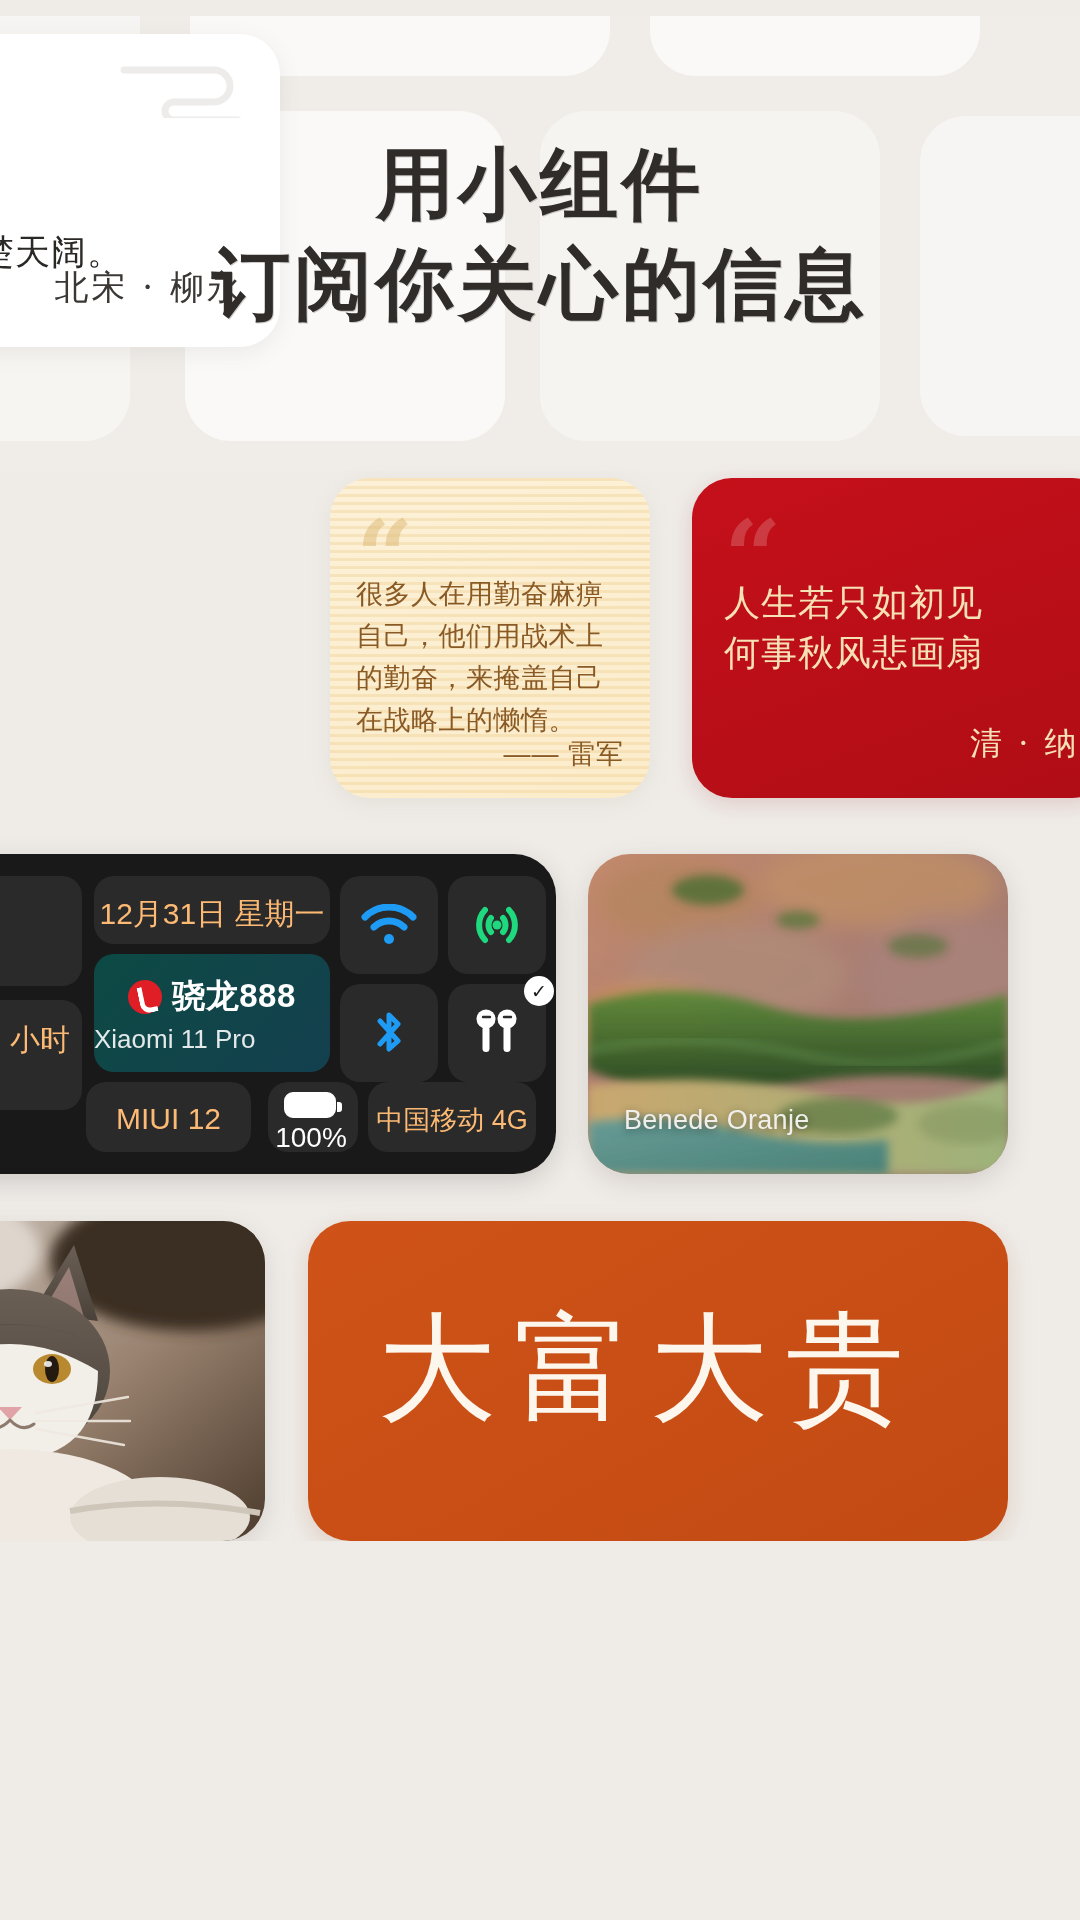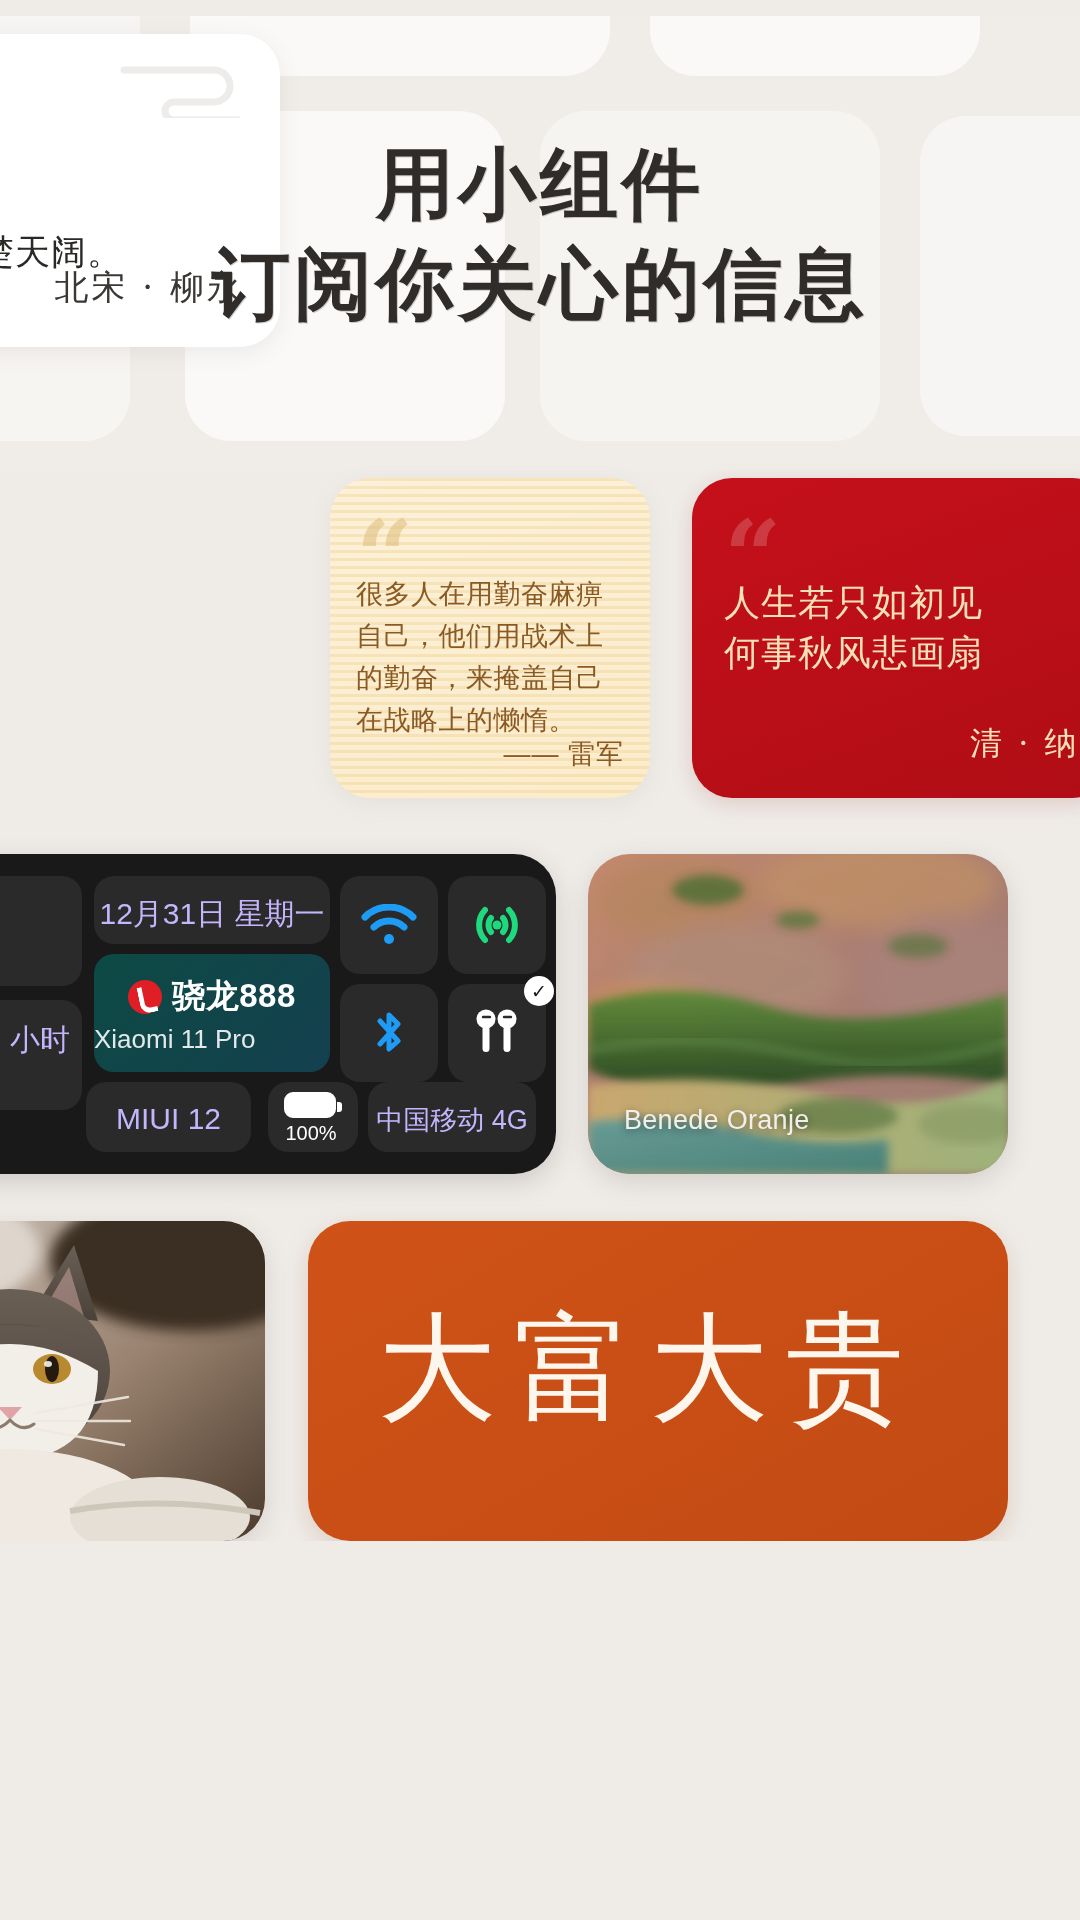--- a/index.html
+++ b/index.html
@@ -132,21 +132,21 @@
   .dark-widget {
     position: absolute; left: -84px; top: 838px;
     width: 640px; height: 320px;
     background: #191919; border-radius: 42px;
     padding: 20px;
     box-shadow: 0 8px 26px rgba(60,50,45,.18);
   }
   .tile { position:absolute; background:#2a2a2a; border-radius: 20px; }
   .tile-label {
     position:absolute; left:0; right:0; text-align:center;
-    color:#c4b5fd; font-size: 26px;
+    color:#fdba74; font-size: 26px;
   }
 
   
   .t-left1 { left: 16px; top: 22px; width: 150px; height: 110px; }
   .t-left2 { left: 16px; top: 146px; width: 150px; height: 110px; }
 
   .t-date { left: 178px; top: 22px; width: 236px; height: 68px; }
   .t-date .tile-label { top: 18px; font-size: 30px; font-weight: 400; }
 
   .t-chip {
@@ -180,21 +180,21 @@
   .batt-glyph {
     position:absolute; left: 16px; top: 10px; width: 52px; height: 26px;
     border: 3px solid #fff; border-radius: 9px; background:#fff;
   }
   .batt-glyph::after {
     content:""; position:absolute; right: -9px; top: 7px;
     width: 5px; height: 10px; background:#fff; border-radius: 0 3px 3px 0;
   }
   .batt-pct {
     position:absolute; left:0; right:4px; top: 40px; text-align:center;
-    color:#fff; font-size: 20px;
+    color:#fff; font-size: 28px;
   }
 
   .t-carrier { left: 452px; top: 228px; width: 168px; height: 70px; }
   .t-carrier .tile-label { top: 20px; font-size: 27px; }
 
   .t-wifi { left: 424px; top: 22px; width: 98px; height: 98px; }
   .t-cell { left: 532px; top: 22px; width: 98px; height: 98px; }
   .t-bt   { left: 424px; top: 130px; width: 98px; height: 98px; }
   .t-pods { left: 532px; top: 130px; width: 98px; height: 98px; }
   .ic { position:absolute; left:0; top:0; right:0; bottom:0;

